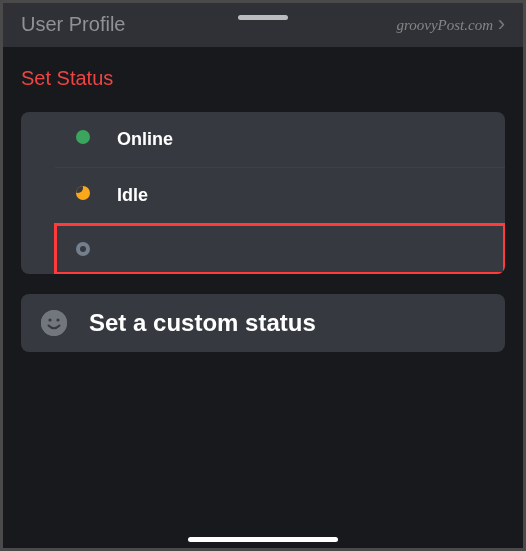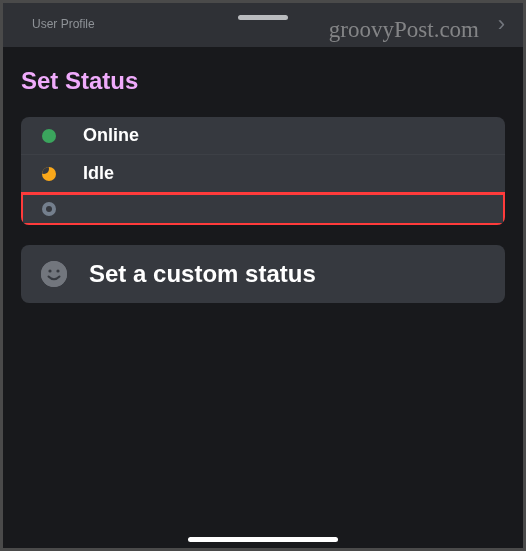--- a/index.html
+++ b/index.html
@@ -16,58 +16,58 @@
     .top-bar {
       display: flex;
       align-items: center;
       justify-content: space-between;
       padding: 8px 18px 10px 18px;
       background: #2f3136;
       position: relative;
     }
     .top-title {
       color: #8e9297;
-      font-size: 12px;
+      font-size: 20px;
       font-weight: 400;
-      margin-left: 11px;
     }
     .drag-handle {
       position: absolute;
       left: 50%;
       transform: translateX(-50%);
       top: 12px;
       width: 50px;
       height: 5px;
       background: #b9bbbe;
       border-radius: 3px;
     }
     .chevron {
       color: #72767d;
       font-size: 22px;
     }
     .sheet-header {
       padding: 20px 18px 16px 18px;
     }
     .sheet-title {
-      color: #f0abfc;
-      font-size: 24px;
-      font-weight: 700;
+      color: #ef4444;
+      font-size: 20px;
+      font-weight: 400;
     }
     .list {
       margin: 6px 18px 0 18px;
       background: #36393f;
       border-radius: 8px;
       overflow: hidden;
     }
     .list-item {
       display: flex;
-      align-items: center;
-      padding: 8px 20px;
+      align-items: flex-start;
+      padding: 17px 20px;
       border-bottom: 1px solid rgba(255,255,255,0.04);
       cursor: pointer;
+      margin-left: 34px;
     }
     .list-item:last-child { border-bottom: none; }
     .status-icon {
       width: 16px;
       height: 16px;
       margin-right: 26px;
       flex-shrink: 0;
       display: flex;
       align-items: center;
       justify-content: center;
@@ -157,23 +157,24 @@
       left: 50%;
       transform: translateX(-50%);
       width: 150px;
       height: 5px;
       background: #ffffff;
       border-radius: 3px;
     }
     .watermark {
       position: absolute;
       top: 14px;
-      right: 44px;
+      right: 30px;
       color: rgba(200,200,200,0.55);
-      font-size: 23px;
+      font-size: 15px;
+      font-style: italic;
       font-family: Georgia, serif;
       pointer-events: none;
     }
   </style>
 </head>
 <body>
 
 <div class="top-bar">
   <span class="top-title">User Profile</span>
   <div class="drag-handle"></div>

